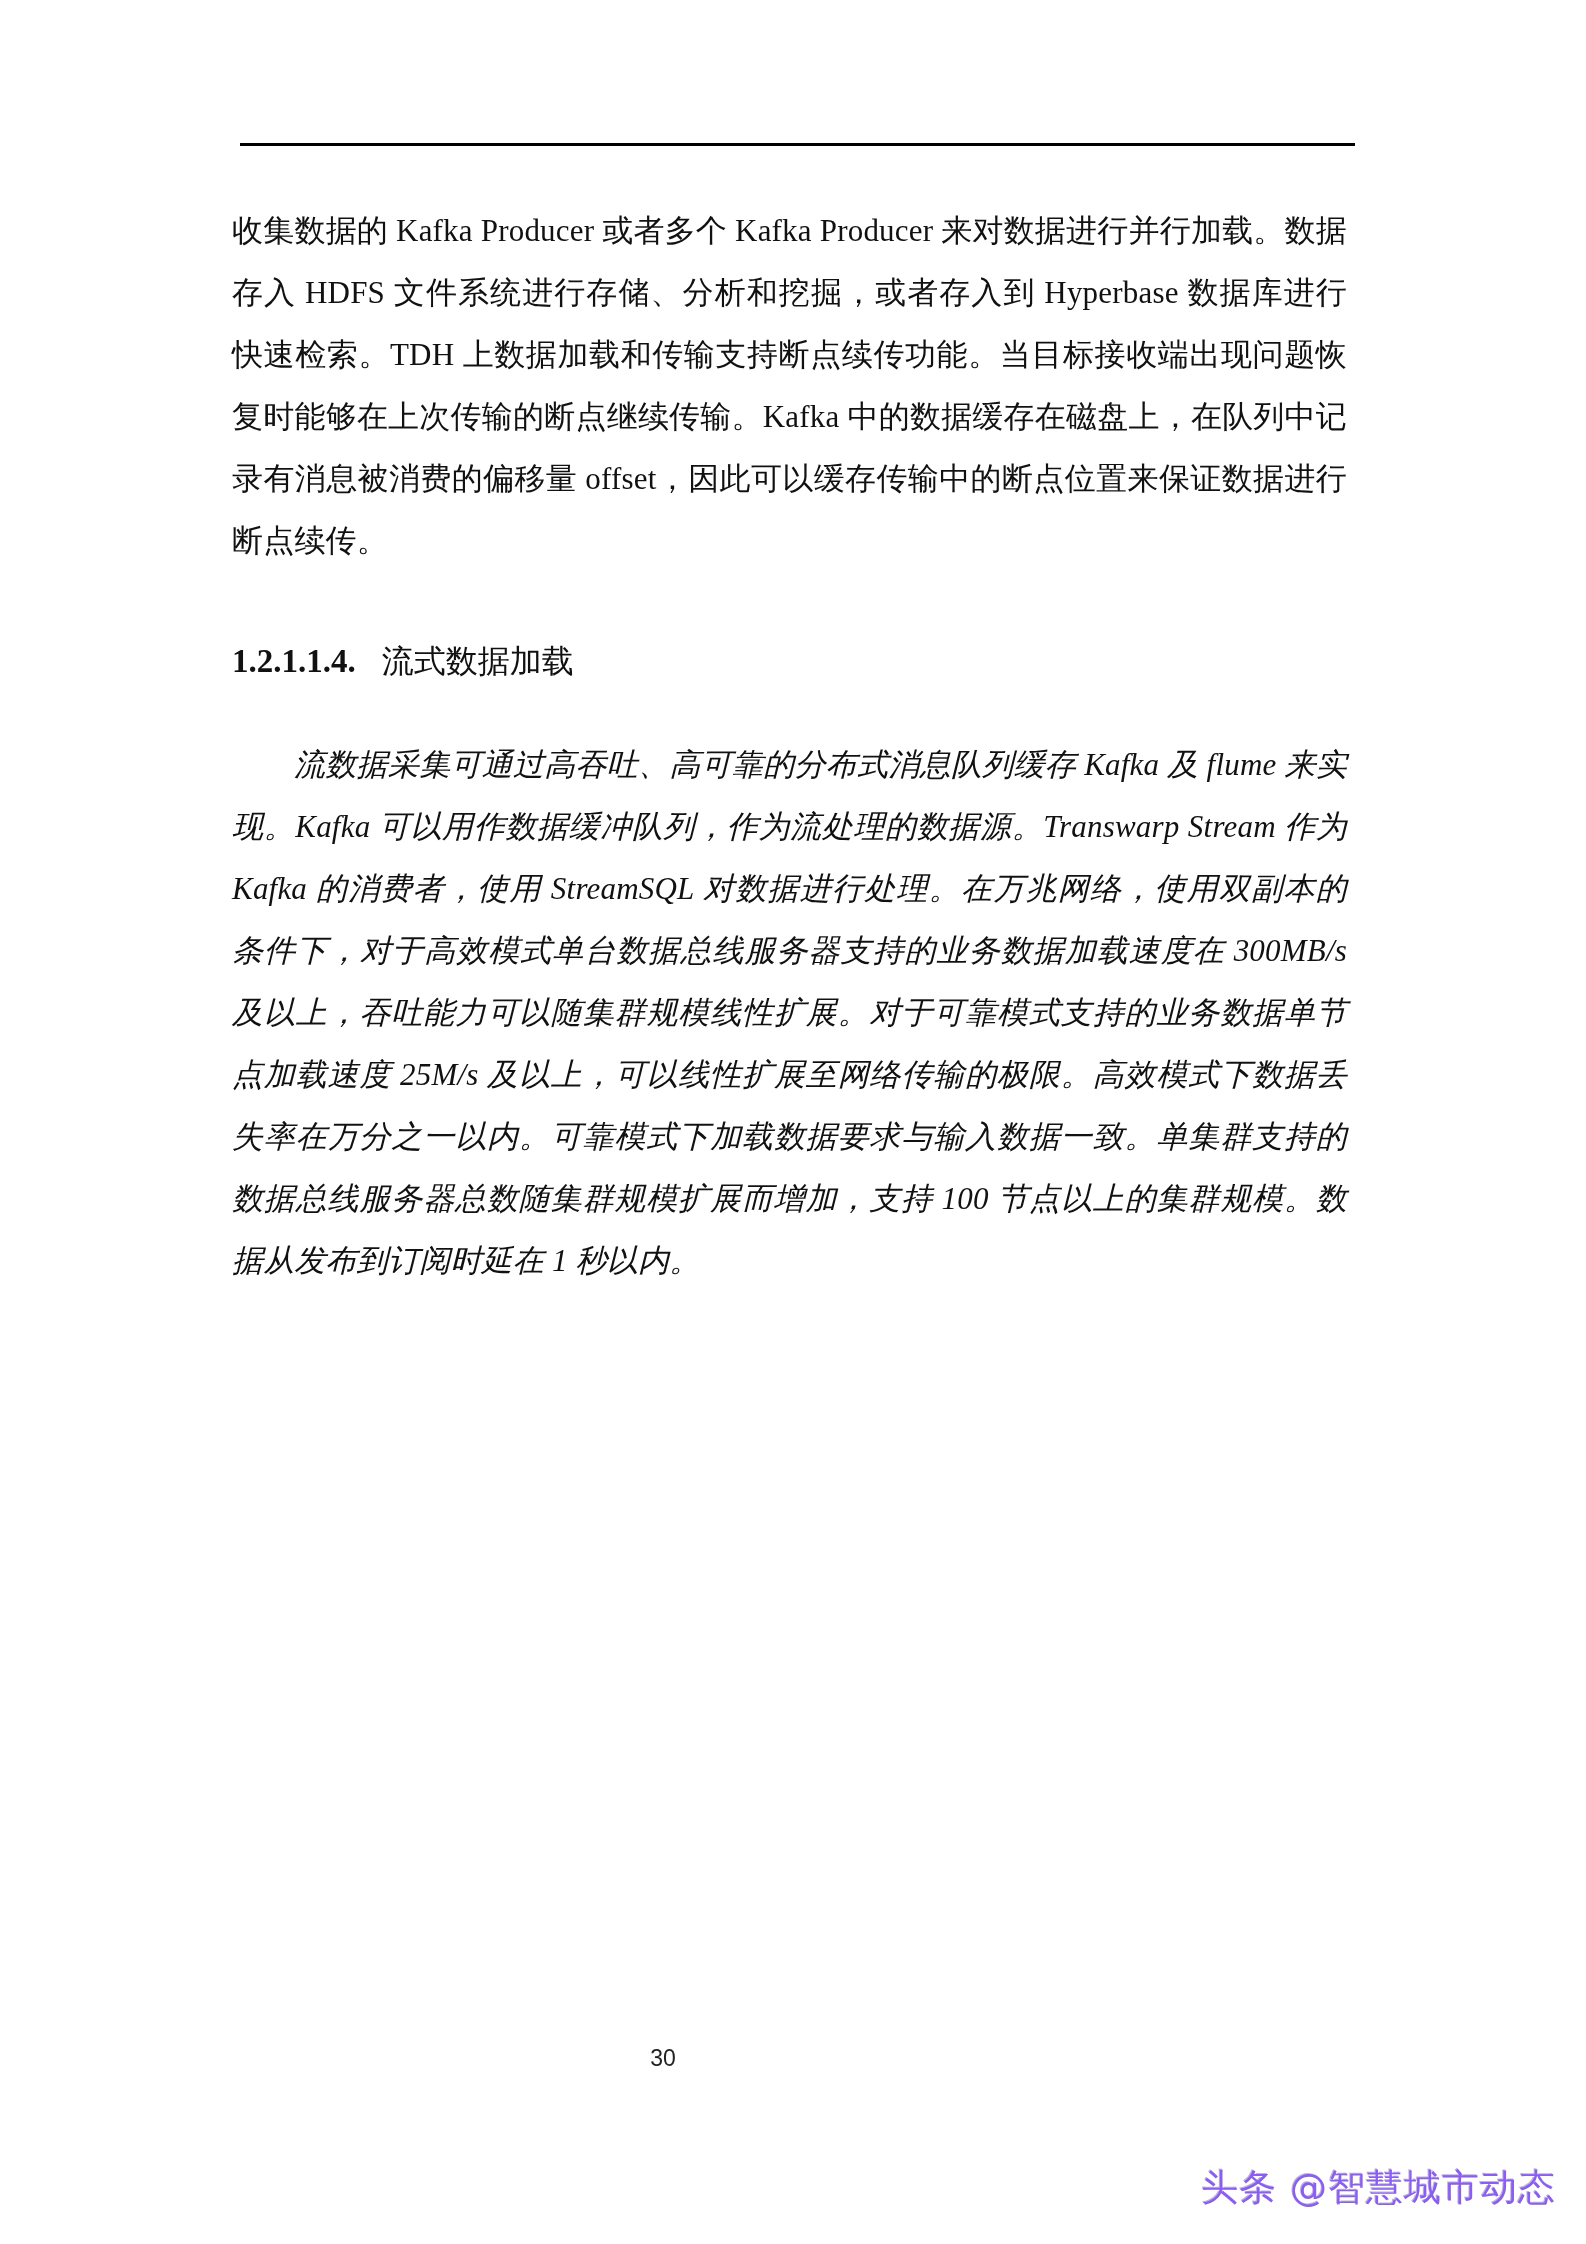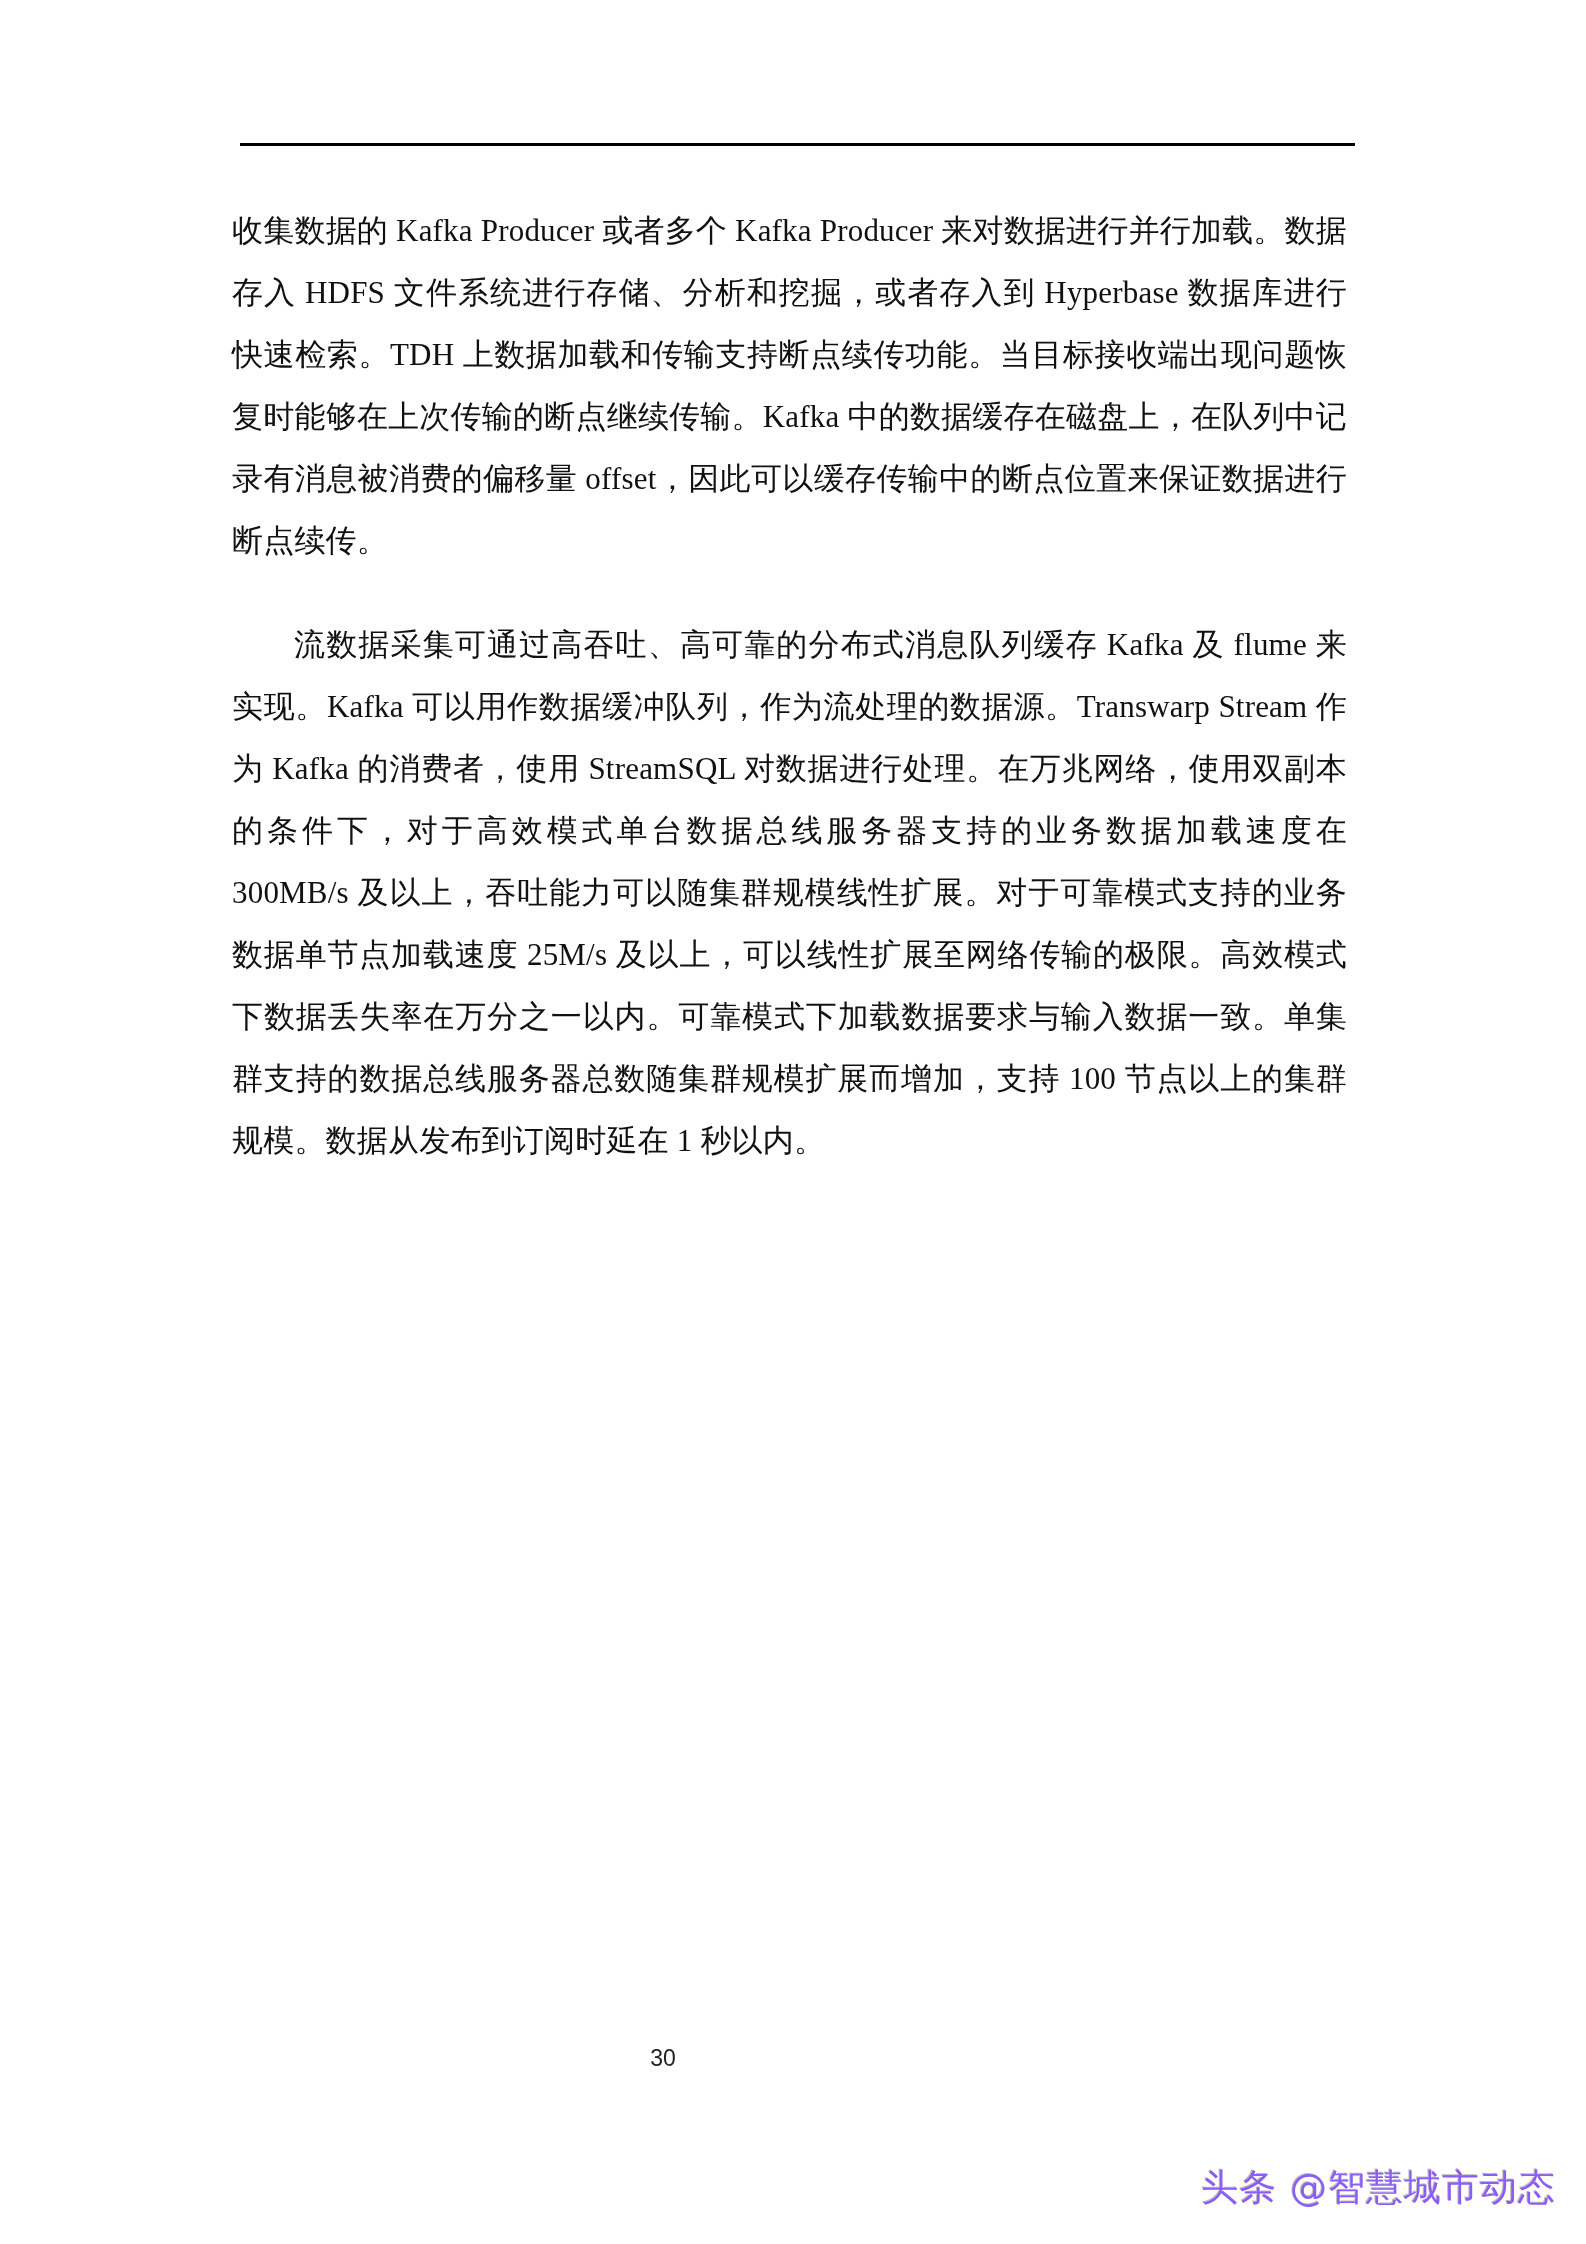--- a/index.html
+++ b/index.html
@@ -50,21 +50,21 @@
   }
   .heading .num {
     font-weight: bold;
     margin-right: 26px;
   }
   .heading .title {
     font-weight: normal;
     font-family: "DejaVu Sans", sans-serif;
     font-size: 32px;
   }
-  .para.p3 { margin-top: 42px; }
+  .para.p3 { margin-top: 42px; font-style: italic; }
   .page-number {
     position: absolute;
     left: 0;
     width: 1326px;
     top: 2045px;
     text-align: center;
     font-family: "Liberation Sans", sans-serif;
     font-size: 23px;
     color: #222222;
   }
@@ -80,19 +80,23 @@
   }
 </style>
 </head>
 <body>
 
 <div class="header-rule"></div>
 
 <div class="content">
   <p class="para p1">收集数据的 Kafka Producer 或者多个 Kafka Producer 来对数据进行并行加载。数据存入 HDFS 文件系统进行存储、分析和挖掘，或者存入到 Hyperbase 数据库进行快速检索。TDH 上数据加载和传输支持断点续传功能。当目标接收端出现问题恢复时能够在上次传输的断点继续传输。Kafka 中的数据缓存在磁盘上，在队列中记录有消息被消费的偏移量 offset，因此可以缓存传输中的断点位置来保证数据进行断点续传。</p>
 
+  <div class="heading">
+    <span class="num">1.2.1.1.4.</span>
+    <span class="title">流式数据加载</span>
+  </div>
 
   <p class="para p3 indent">流数据采集可通过高吞吐、高可靠的分布式消息队列缓存 Kafka 及 flume 来实现。Kafka 可以用作数据缓冲队列，作为流处理的数据源。Transwarp Stream 作为 Kafka 的消费者，使用 StreamSQL 对数据进行处理。在万兆网络，使用双副本的条件下，对于高效模式单台数据总线服务器支持的业务数据加载速度在 300MB/s 及以上，吞吐能力可以随集群规模线性扩展。对于可靠模式支持的业务数据单节点加载速度 25M/s 及以上，可以线性扩展至网络传输的极限。高效模式下数据丢失率在万分之一以内。可靠模式下加载数据要求与输入数据一致。单集群支持的数据总线服务器总数随集群规模扩展而增加，支持 100 节点以上的集群规模。数据从发布到订阅时延在 1 秒以内。</p>
 </div>
 
 <div class="page-number">30</div>
 
 <div class="watermark">头条 @智慧城市动态</div>
 
 </body></html>

